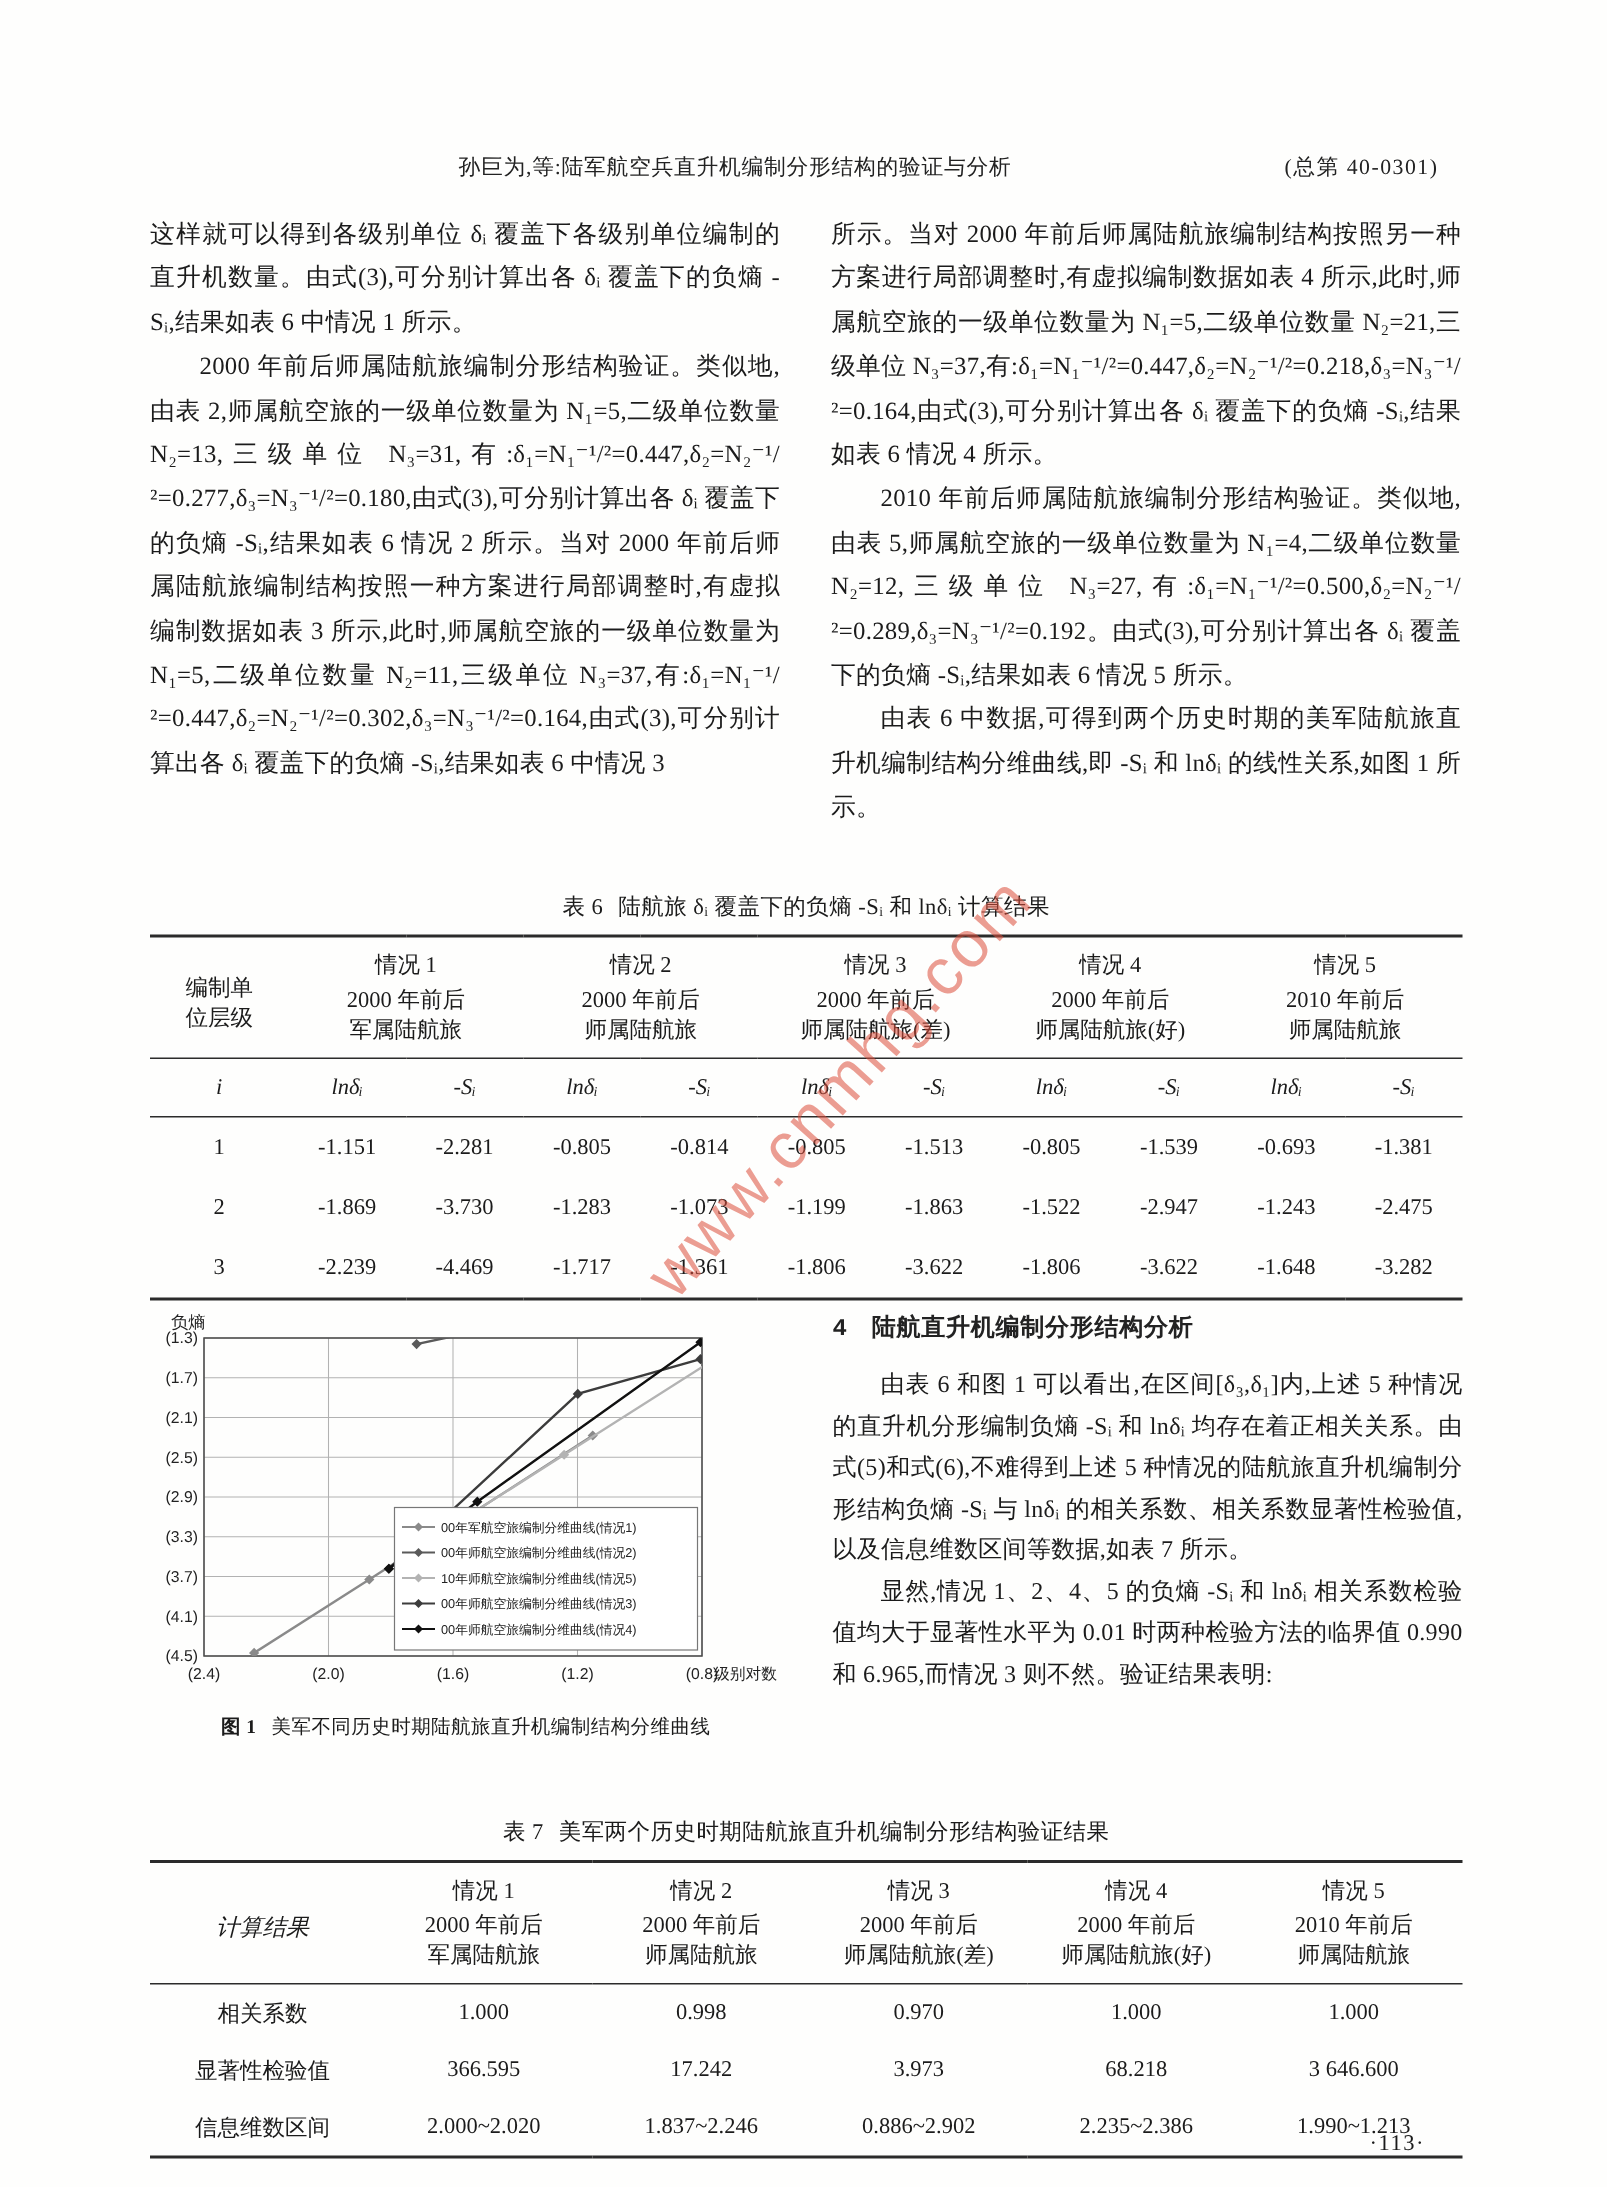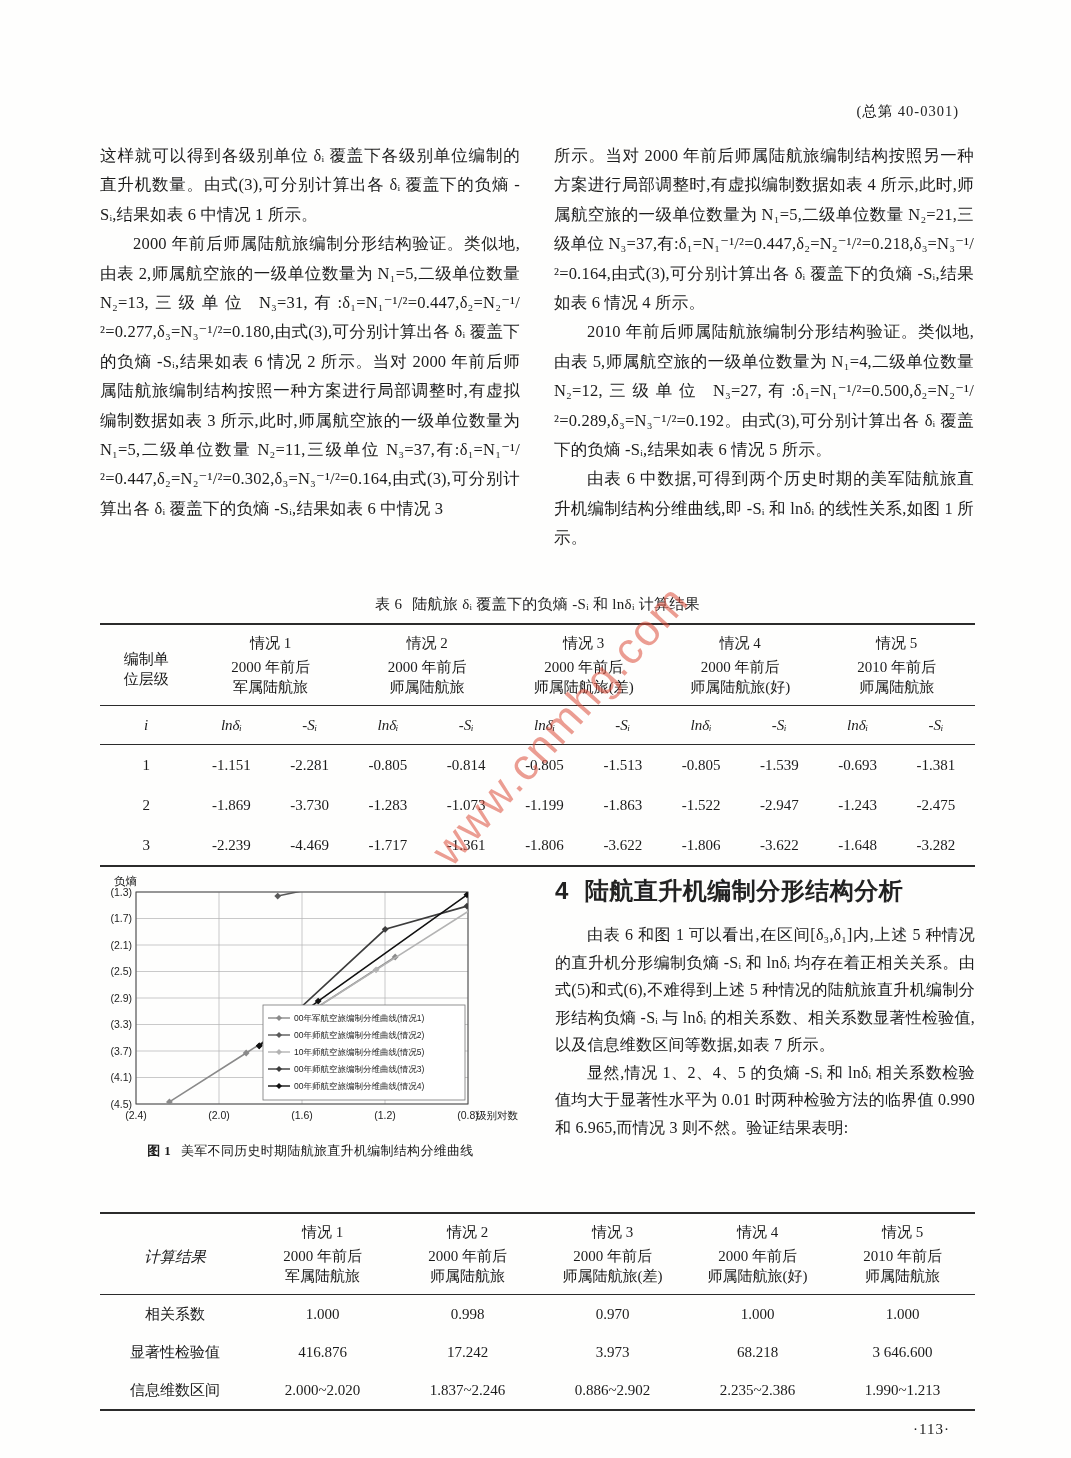--- a/index.html
+++ b/index.html
@@ -34,38 +34,39 @@
   .t7 td.corner{border-bottom:1px solid #2b2b2b;font-size:15.5px;font-style:italic;}
   .t7 tbody td{height:34px;}
   .desc2{line-height:20px;}
   
   .figure{position:absolute;top:872px;left:100px;width:421px;}
   .figure svg{display:block;font-family:"Liberation Sans","DejaVu Sans",sans-serif;}
   .fig-caption{text-align:center;font-size:13px;margin-top:8px;letter-spacing:.3px;}
   .fig-caption .tlabel{font-weight:bold;margin-right:10px;}
   
   .sec4{position:absolute;top:875px;left:555px;width:420px;}
-  .sec4 h2{margin:0 0 14px 0;font-family:Liberation Sans, sans-serif;
-    font-size:24px;font-weight:600;color:#222;letter-spacing:.5px;}
+  .sec4 h2{margin:0 0 14px 0;font-family:Liberation Mono, monospace;
+    font-size:16px;font-weight:600;color:#222;letter-spacing:.5px;}
   .sec4 h2 .secnum{margin-right:16px;}
   .sec4 p{margin:0;font-size:16px;line-height:27.5px;text-align:justify;letter-spacing:.2px;}
   
   .pagenum{position:absolute;top:1421px;right:121px;font-size:15px;letter-spacing:1px;}
   
   .watermark{position:absolute;left:330px;top:700px;width:460px;text-align:center;
     transform:rotate(-48deg);transform-origin:center;
     font-family:"Liberation Sans","DejaVu Sans",sans-serif;
     font-size:44px;letter-spacing:2px;color:#dd4f3c;opacity:.55;pointer-events:none;}
 </style>
 </head>
 <body>
 
 <div class="page">
 
   <div class="pg-header">
+    <span class="hd-title">孙巨为,等:陆军航空兵直升机编制分形结构的验证与分析</span>
     <span class="hd-issue">(总第 40-0301)</span>
   </div>
 
   <div class="cols">
     <div class="col">
       <p>这样就可以得到各级别单位 δᵢ 覆盖下各级别单位编制的直升机数量。由式(3),可分别计算出各 δᵢ 覆盖下的负熵 -Sᵢ,结果如表 6 中情况 1 所示。</p>
       <p class="ind">2000 年前后师属陆航旅编制分形结构验证。类似地,由表 2,师属航空旅的一级单位数量为 N₁=5,二级单位数量 N₂=13,三级单位 N₃=31,有:δ₁=N₁⁻¹/²=0.447,δ₂=N₂⁻¹/²=0.277,δ₃=N₃⁻¹/²=0.180,由式(3),可分别计算出各 δᵢ 覆盖下的负熵 -Sᵢ,结果如表 6 情况 2 所示。当对 2000 年前后师属陆航旅编制结构按照一种方案进行局部调整时,有虚拟编制数据如表 3 所示,此时,师属航空旅的一级单位数量为 N₁=5,二级单位数量 N₂=11,三级单位 N₃=37,有:δ₁=N₁⁻¹/²=0.447,δ₂=N₂⁻¹/²=0.302,δ₃=N₃⁻¹/²=0.164,由式(3),可分别计算出各 δᵢ 覆盖下的负熵 -Sᵢ,结果如表 6 中情况 3</p>
     </div>
     <div class="col">
       <p>所示。当对 2000 年前后师属陆航旅编制结构按照另一种方案进行局部调整时,有虚拟编制数据如表 4 所示,此时,师属航空旅的一级单位数量为 N₁=5,二级单位数量 N₂=21,三级单位 N₃=37,有:δ₁=N₁⁻¹/²=0.447,δ₂=N₂⁻¹/²=0.218,δ₃=N₃⁻¹/²=0.164,由式(3),可分别计算出各 δᵢ 覆盖下的负熵 -Sᵢ,结果如表 6 情况 4 所示。</p>
@@ -257,20 +258,23 @@
     </div>
   </div>
 
   <div class="sec4">
     <h2><span class="secnum">4</span><span>陆航直升机编制分形结构分析</span></h2>
     <p class="ind">由表 6 和图 1 可以看出,在区间[δ₃,δ₁]内,上述 5 种情况的直升机分形编制负熵 -Sᵢ 和 lnδᵢ 均存在着正相关关系。由式(5)和式(6),不难得到上述 5 种情况的陆航旅直升机编制分形结构负熵 -Sᵢ 与 lnδᵢ 的相关系数、相关系数显著性检验值,以及信息维数区间等数据,如表 7 所示。</p>
     <p class="ind">显然,情况 1、2、4、5 的负熵 -Sᵢ 和 lnδᵢ 相关系数检验值均大于显著性水平为 0.01 时两种检验方法的临界值 0.990 和 6.965,而情况 3 则不然。验证结果表明:</p>
   </div>
 
   <div class="tbl-block" style="top:1212px;">
+    <div class="tbl-title">
+      <span class="tlabel">表 7</span><span>美军两个历史时期陆航旅直升机编制分形结构验证结果</span>
+    </div>
     <table class="jtable t7">
       <colgroup>
         <col style="width:150px">
         <col span="5" style="width:145px">
       </colgroup>
       <thead>
         <tr class="r1">
           <td class="corner" rowspan="2">计算结果</td>
           <td>情况 1</td>
           <td>情况 2</td>
@@ -305,21 +309,21 @@
         <tr>
           <td>相关系数</td>
           <td>1.000</td>
           <td>0.998</td>
           <td>0.970</td>
           <td>1.000</td>
           <td>1.000</td>
         </tr>
         <tr>
           <td>显著性检验值</td>
-          <td>416.876</td>
+          <td>366.595</td>
           <td>17.242</td>
           <td>3.973</td>
           <td>68.218</td>
           <td>3 646.600</td>
         </tr>
         <tr>
           <td>信息维数区间</td>
           <td>2.000~2.020</td>
           <td>1.837~2.246</td>
           <td>0.886~2.902</td>

